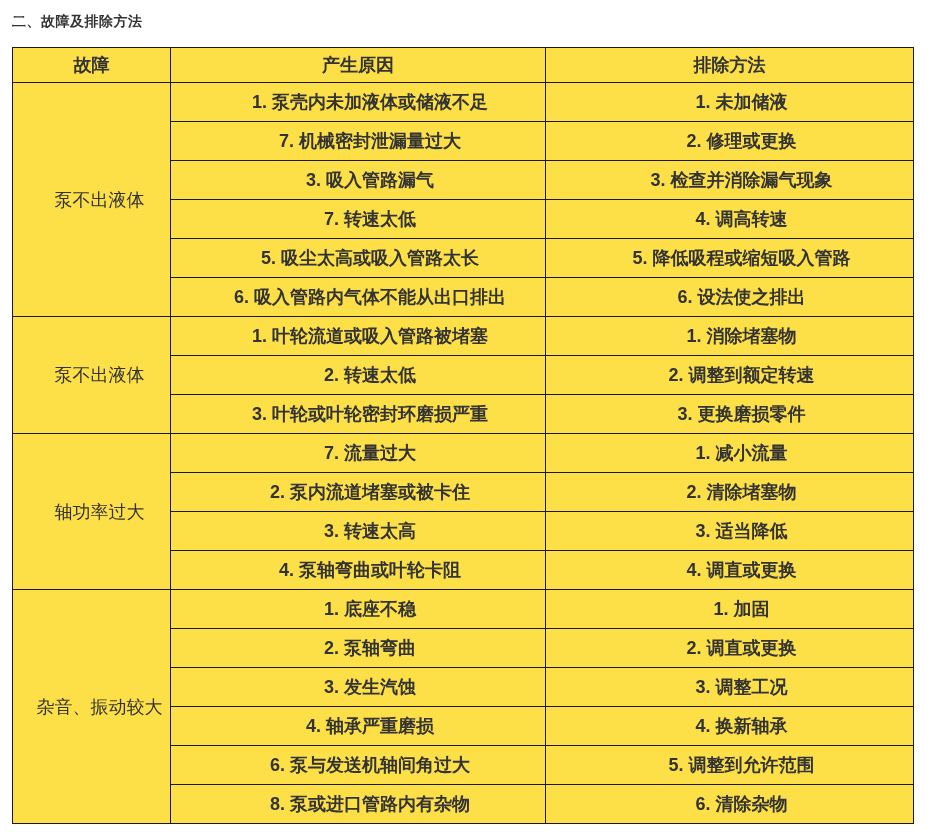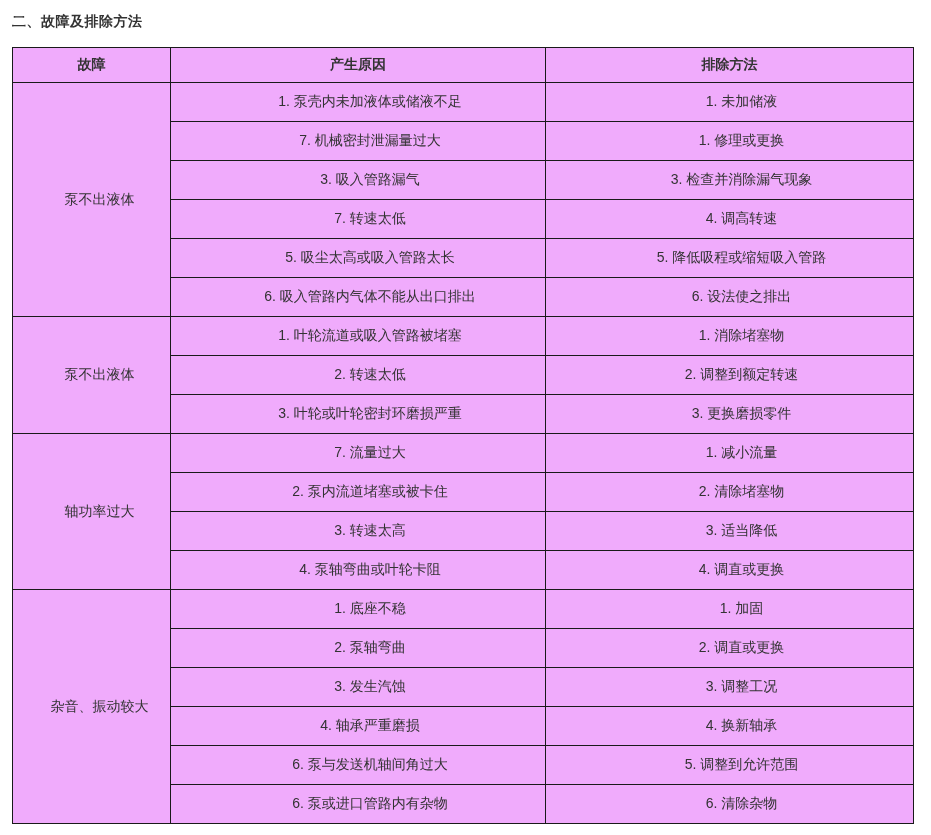--- a/index.html
+++ b/index.html
@@ -32,24 +32,24 @@
     border-collapse: collapse;
     table-layout: fixed;
     background: #ffffff;
   }
   table.fault-table col.col-fault    { width: 158px; }
   table.fault-table col.col-cause    { width: 375px; }
   table.fault-table col.col-solution { width: 368px; }
   table.fault-table th,
   table.fault-table td {
     border: 1px solid #1a1a1a;
-    font-size: 14px;
+    font-size: 18px;
     color: #333333;
     vertical-align: middle;
-    background: #f0abfc;
+    background: #fde047;
     overflow: hidden;
     white-space: nowrap;
     text-align: center;
   }
   table.fault-table tr { height: 39px; }
   table.fault-table tr.header-row { height: 35px; }
   th.h-fault {
     text-align: center;
     font-weight: bold;
   }
@@ -59,21 +59,21 @@
     padding-left: 0;
   }
   td.fault-cell {
     text-align: center;
     font-weight: normal;
     padding-left: 16px;
   }
   td.cause-cell, td.solution-cell {
     text-align: left;
     padding-left: 24px;
-    font-weight: normal;
+    font-weight: bold;
   }
 </style>
 </head>
 <body>
 
 <div class="page">
 
   <div class="doc-title">二、故障及排除方法</div>
 
   <table class="fault-table">
@@ -92,21 +92,21 @@
     </thead>
 
     <tbody>
       <tr>
         <td class="fault-cell" rowspan="6">泵不出液体</td>
         <td class="cause-cell">1. 泵壳内未加液体或储液不足</td>
         <td class="solution-cell">1. 未加储液</td>
       </tr>
       <tr>
         <td class="cause-cell">7. 机械密封泄漏量过大</td>
-        <td class="solution-cell">1. 修理或更换</td>
+        <td class="solution-cell">2. 修理或更换</td>
       </tr>
       <tr>
         <td class="cause-cell">3. 吸入管路漏气</td>
         <td class="solution-cell">3. 检查并消除漏气现象</td>
       </tr>
       <tr>
         <td class="cause-cell">7. 转速太低</td>
         <td class="solution-cell">4. 调高转速</td>
       </tr>
       <tr>
@@ -171,19 +171,19 @@
       </tr>
       <tr>
         <td class="cause-cell">4. 轴承严重磨损</td>
         <td class="solution-cell">4. 换新轴承</td>
       </tr>
       <tr>
         <td class="cause-cell">6. 泵与发送机轴间角过大</td>
         <td class="solution-cell">5. 调整到允许范围</td>
       </tr>
       <tr>
-        <td class="cause-cell">6. 泵或进口管路内有杂物</td>
+        <td class="cause-cell">8. 泵或进口管路内有杂物</td>
         <td class="solution-cell">6. 清除杂物</td>
       </tr>
     </tbody>
 
   </table>
 </div>
 
 </body></html>

